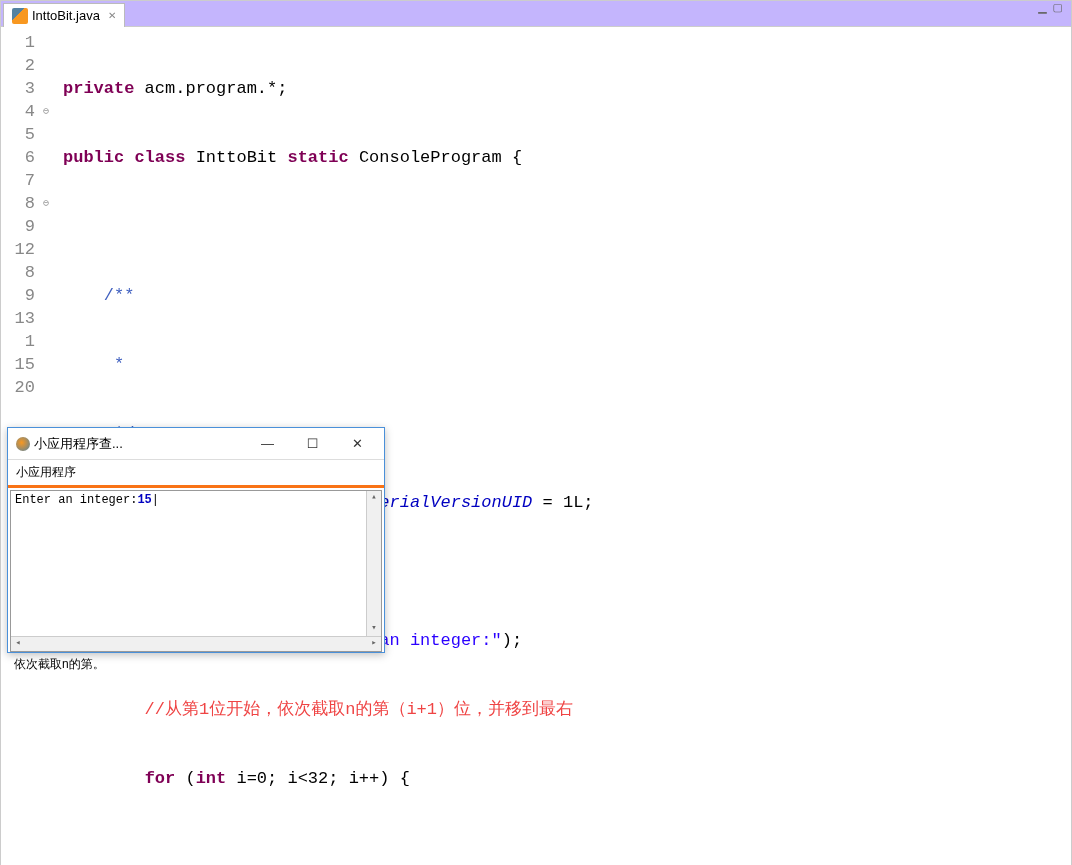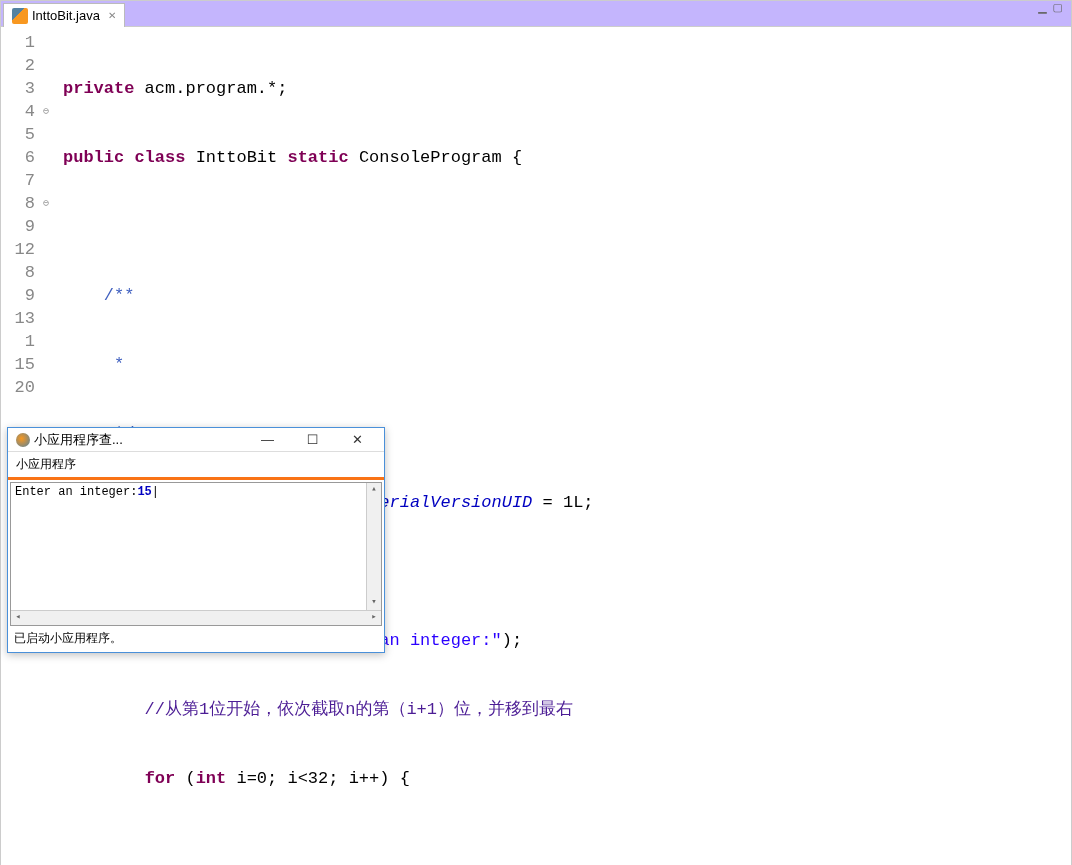--- a/index.html
+++ b/index.html
@@ -66,52 +66,52 @@
   position: absolute;
   right: -14px;
   font-size: 10px;
   color: #999;
 }
 .fold-col { width: 16px; }
 .code-lines { padding: 4px 0 4px 6px; flex: 1; white-space: pre; }
 .code-lines .line { height: 23px; }
 .kw { color: #7f0055; font-weight: bold; }
 .str { color: #2a00ff; }
-.cmt { color: #4c1d95; }
+.cmt { color: #ef4444; }
 .jdoc { color: #3f5fbf; }
 .fld { color: #0000c0; font-style: italic; }
 .applet-window {
   position: absolute;
   left: 6px;
   top: 426px;
   width: 378px;
   height: 226px;
   background: #fff;
   border: 1px solid #4a90d9;
   box-shadow: 0 2px 8px rgba(0,0,0,0.25);
   font-family: "Segoe UI", Tahoma, sans-serif;
 }
 .aw-titlebar {
-  height: 24px;
+  height: 32px;
   display: flex;
   align-items: center;
   padding: 0 4px 0 8px;
   background: #fff;
   border-bottom: 1px solid #ddd;
 }
 .aw-title { font-size: 13px; color: #000; margin-left: 4px; }
 .aw-controls { margin-left: auto; display: flex; }
 .aw-controls div {
   width: 45px; height: 28px;
   display: flex; align-items: center; justify-content: center;
   font-size: 13px; color: #333; cursor: pointer;
 }
 .aw-menu { font-size: 12px; padding: 4px 8px; border-bottom: 3px solid #f97316; }
 .aw-body {
-  height: 144px;
+  height: 162px;
   border: 1px solid #999;
   margin: 2px;
   background: #fff;
   font-family: "Courier New", monospace;
   font-size: 12px;
   padding: 2px 4px;
   position: relative;
 }
 .aw-body .input-val { color: #0000c0; font-weight: bold; }
 .aw-scroll-v {
@@ -208,16 +208,16 @@
       <span>Enter an integer:</span><span class="input-val">15</span><span>|</span>
       <div class="aw-scroll-v">
         <div class="up">▴</div>
         <div class="down" style="position:absolute;bottom:0;width:100%">▾</div>
       </div>
       <div class="aw-scroll-h">
         <span>◂</span>
         <span>▸</span>
       </div>
     </div>
-    <div class="aw-status">已启动小应用程序。</div>
+    <div class="aw-status">依次截取n的第。</div>
   </div>
 
 </div>
 
 </body></html>

